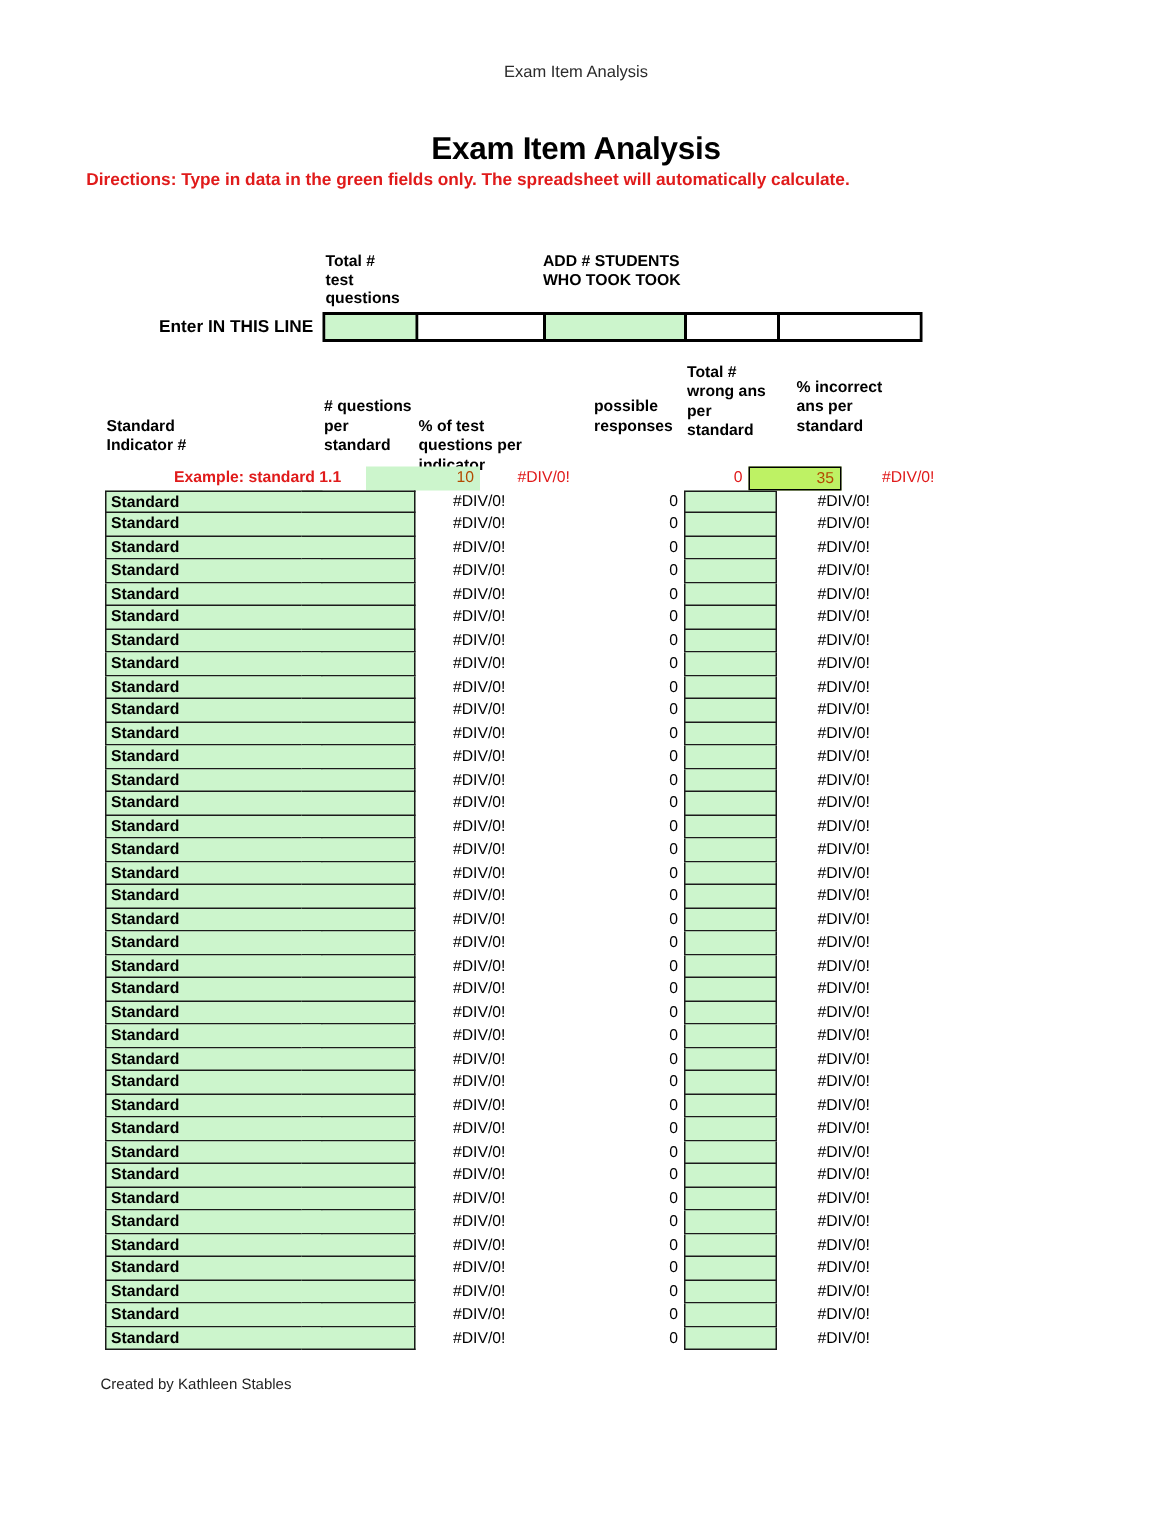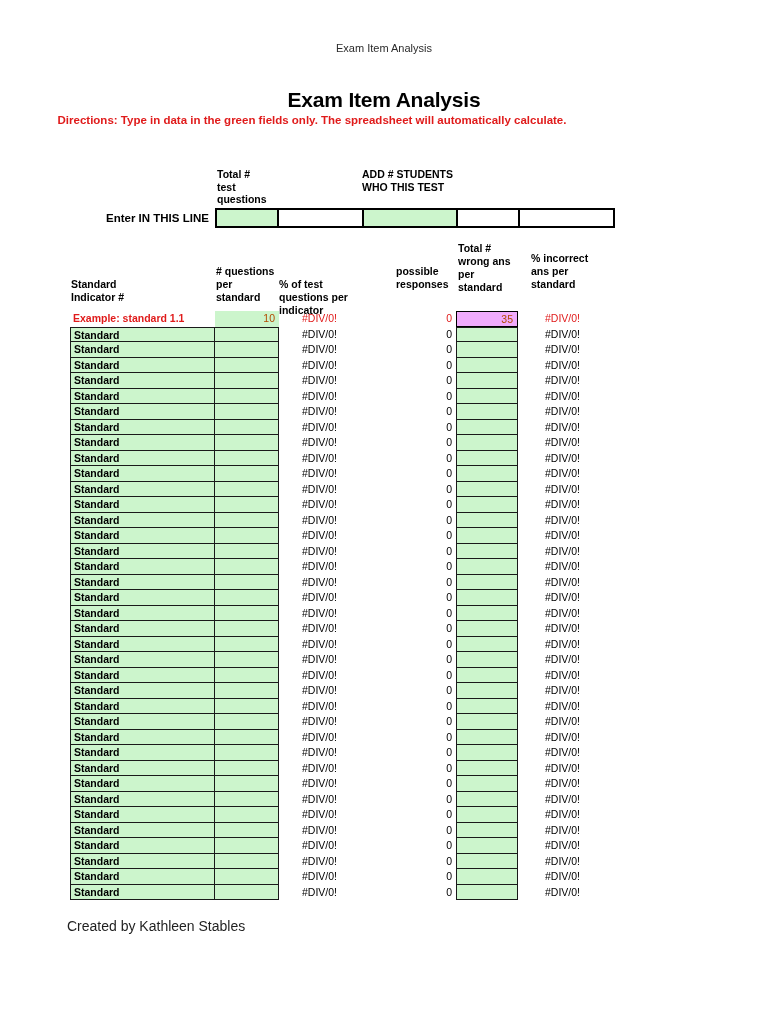--- a/index.html
+++ b/index.html
@@ -141,30 +141,30 @@
     height: 15.5px;
     box-sizing: border-box;
     font-size: 10.5px;
     line-height: 15.5px;
     white-space: nowrap;
     overflow: hidden;
   }
 
   
   .c-standard { left: 70px;  width: 145px; padding-left: 3px; font-weight: bold; }
-  .c-qper     { left: 215px; width: 64px;  padding-right: 4px; text-align: right; padding-left: 27px; }
+  .c-qper     { left: 201px; width: 76px;  padding-right: 4px; text-align: right; padding-left: 27px; }
   .c-pct      { left: 283px; width: 58px;  padding-right: 4px; text-align: right; }
   .c-poss     { left: 390px; width: 66px;  padding-right: 4px; text-align: right; }
   .c-wrong    { left: 456px; width: 62px;  padding-right: 4px; text-align: right; }
   .c-pctinc   { left: 522px; width: 62px;  padding-right: 4px; text-align: right; }
 
   
-  .row-example .cell { color: #e01b1b; font-weight: bold; }
+  .row-example .cell { color: #e01b1b; font-weight: bold; margin-left: 43px; }
   .row-example .c-qper  { background: #ccf5cc; color: #b34a00; font-weight: normal; }
-  .row-example .c-wrong { background: #f0abfc; color: #b34a00; font-weight: normal;
+  .row-example .c-wrong { background: #bef264; color: #b34a00; font-weight: normal;
                           border: 1px solid #000; }
   .row-example .c-poss  { color: #e01b1b; font-weight: normal; }
   .row-example .c-pct,
   .row-example .c-pctinc { font-weight: normal; }
 
   
   .row-data .c-standard {
     background: #ccf5cc;
     border: 1px solid #1a1a1a;
     border-top-width: 0;
@@ -187,37 +187,37 @@
 
   .row-data .c-pct,
   .row-data .c-pctinc { color: #000; }
   .row-data .c-poss   { color: #000; }
 
   
   .footer {
     position: absolute;
     left: 67px;
     top: 918px;
-    font-size: 14px;
+    font-size: 10px;
     color: #1f1f1f;
   }
 </style>
 </head>
 <body>
 
 <div class="page-header">Exam Item Analysis</div>
 <div class="doc-title">Exam Item Analysis</div>
 <div class="directions">Directions:  Type in data in the green fields only.  The spreadsheet will automatically calculate.</div>
 
 <div class="entry-labels">
   <div class="entry-label l1">Total #
 test
 questions</div>
   <div class="entry-label l2">ADD # STUDENTS
-WHO THIS TEST</div>
+WHO TOOK TOOK</div>
 </div>
 <div class="entry-row-label">Enter IN THIS LINE</div>
 
 <div class="entry-row">
   <div class="entry-cell c1 green"></div>
   <div class="entry-cell c2"></div>
   <div class="entry-cell c3 green"></div>
   <div class="entry-cell c4"></div>
   <div class="entry-cell c5"></div>
 </div>

